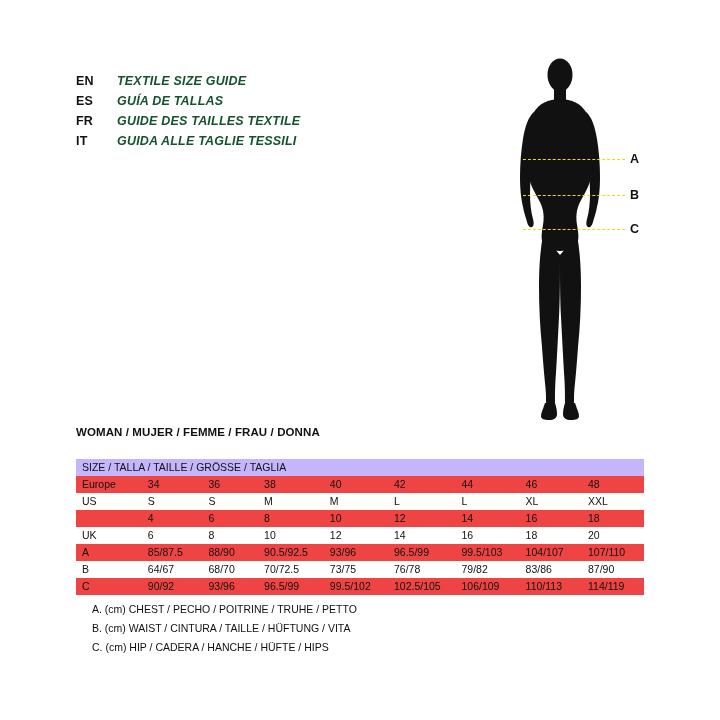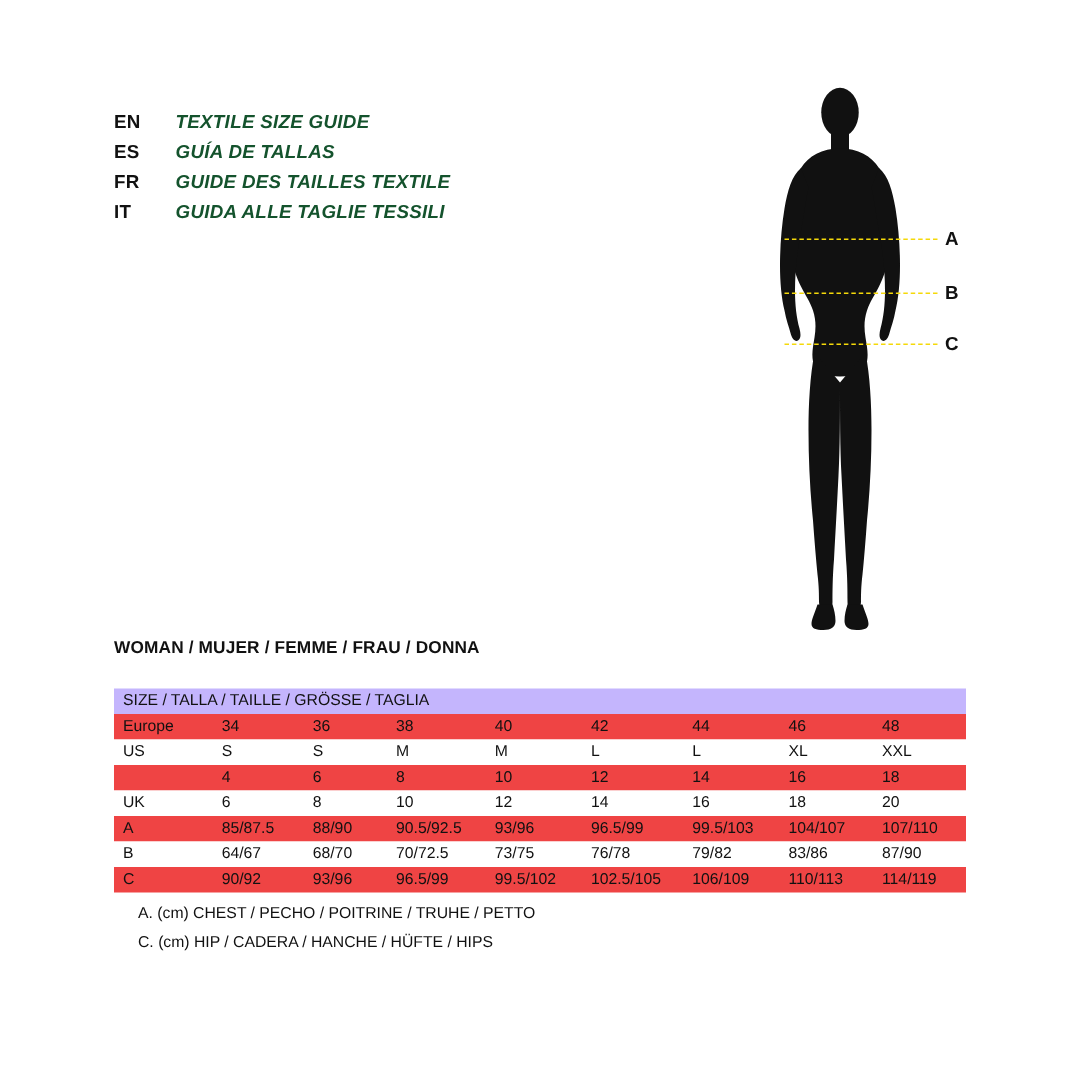--- a/index.html
+++ b/index.html
@@ -306,14 +306,15 @@
         <td class="col-v">106/109</td>
         <td class="col-v">110/113</td>
         <td class="col-v">114/119</td>
       </tr>
     </tbody>
   </table>
 </div>
 
 <div class="legend">
   <div>A. (cm) CHEST / PECHO / POITRINE / TRUHE / PETTO</div>
+  <div>B. (cm) WAIST / CINTURA / TAILLE / HÜFTUNG / VITA</div>
   <div>C. (cm) HIP / CADERA / HANCHE / HÜFTE / HIPS</div>
 </div>
 
 </body></html>

